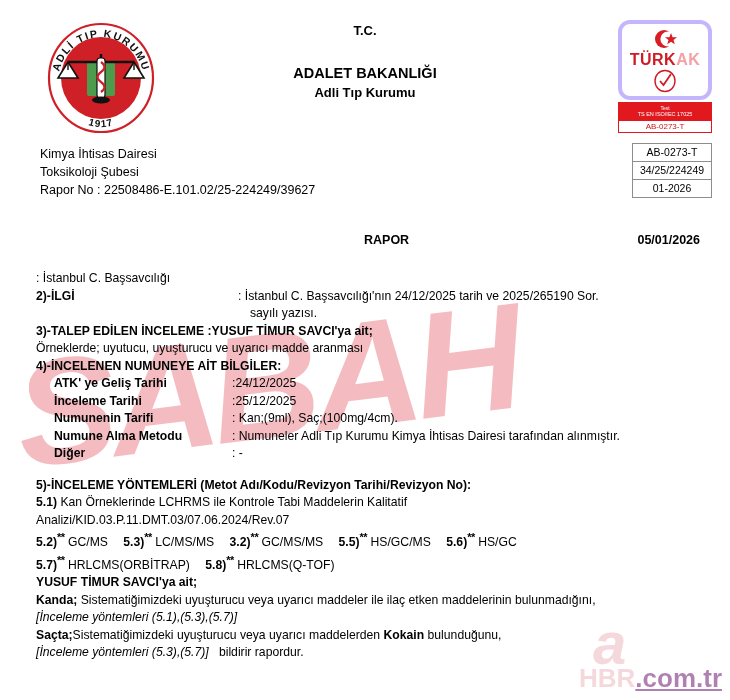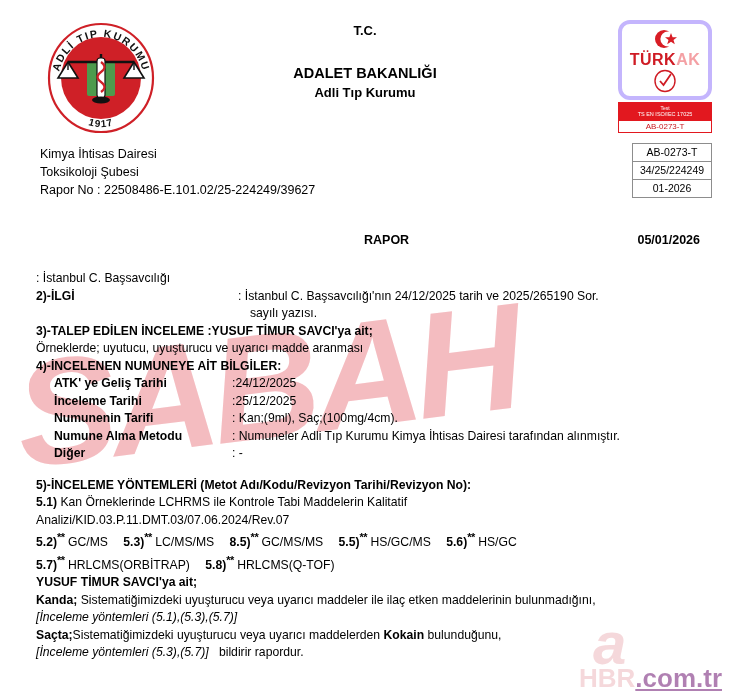--- a/index.html
+++ b/index.html
@@ -307,21 +307,21 @@
       <div class="val">: -</div>
     </div>
 
     <div class="sec-head gap-2">5)-İNCELEME YÖNTEMLERİ (Metot Adı/Kodu/Revizyon Tarihi/Revizyon No):</div>
     <div><span class="b">5.1)</span><span> Kan Örneklerinde LCHRMS ile Kontrole Tabi Maddelerin Kalitatif</span></div>
     <div>Analizi/KID.03.P.11.DMT.03/07.06.2024/Rev.07</div>
 
     <div class="methods-row">
       <span><b>5.2)</b><b class="sup">**</b> <span>GC/MS</span></span>
       <span><b>5.3)</b><b class="sup">**</b> <span>LC/MS/MS</span></span>
-      <span><b>8.5)</b><b class="sup">**</b> <span>GC/MS/MS</span></span>
+      <span><b>3.2)</b><b class="sup">**</b> <span>GC/MS/MS</span></span>
       <span><b>5.5)</b><b class="sup">**</b> <span>HS/GC/MS</span></span>
       <span><b>5.6)</b><b class="sup">**</b> <span>HS/GC</span></span>
     </div>
 
     <div class="methods-row">
       <span><b>5.7)</b><b class="sup">**</b> <span>HRLCMS(ORBİTRAP)</span></span>
       <span><b>5.8)</b><b class="sup">**</b> <span>HRLCMS(Q-TOF)</span></span>
     </div>
 
     <div class="sec-head">YUSUF TİMUR SAVCI'ya ait;</div>

